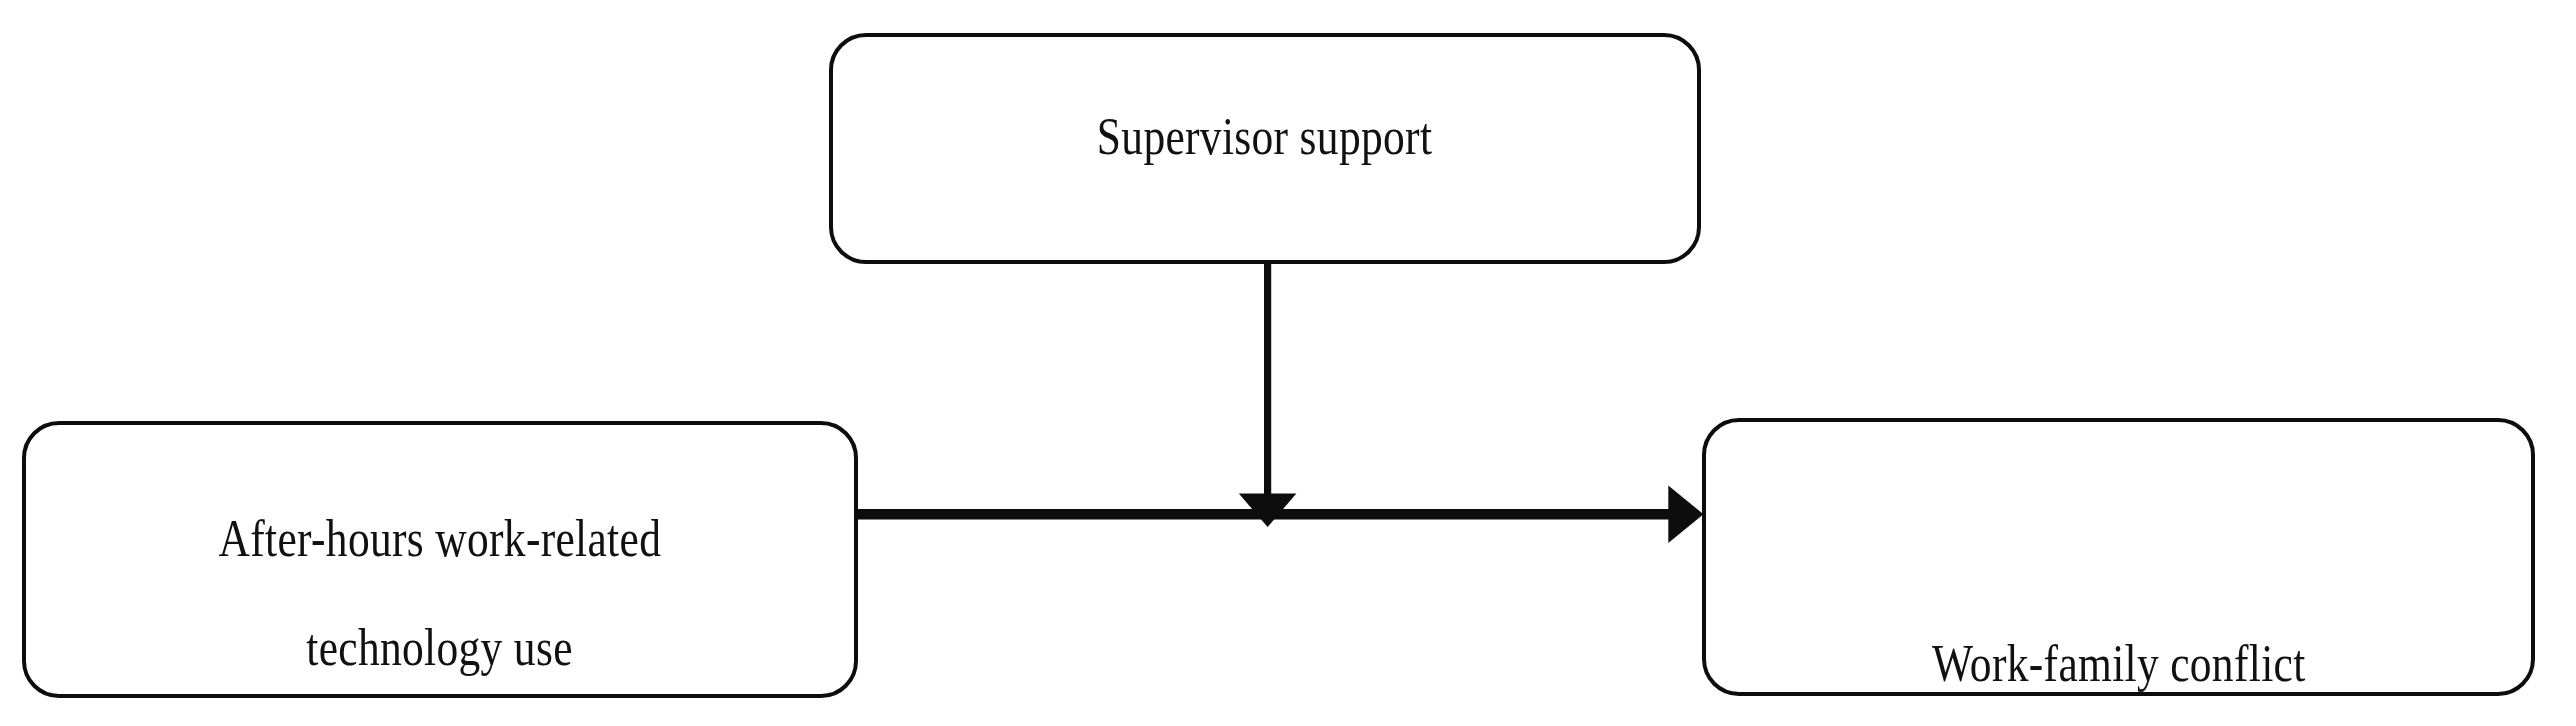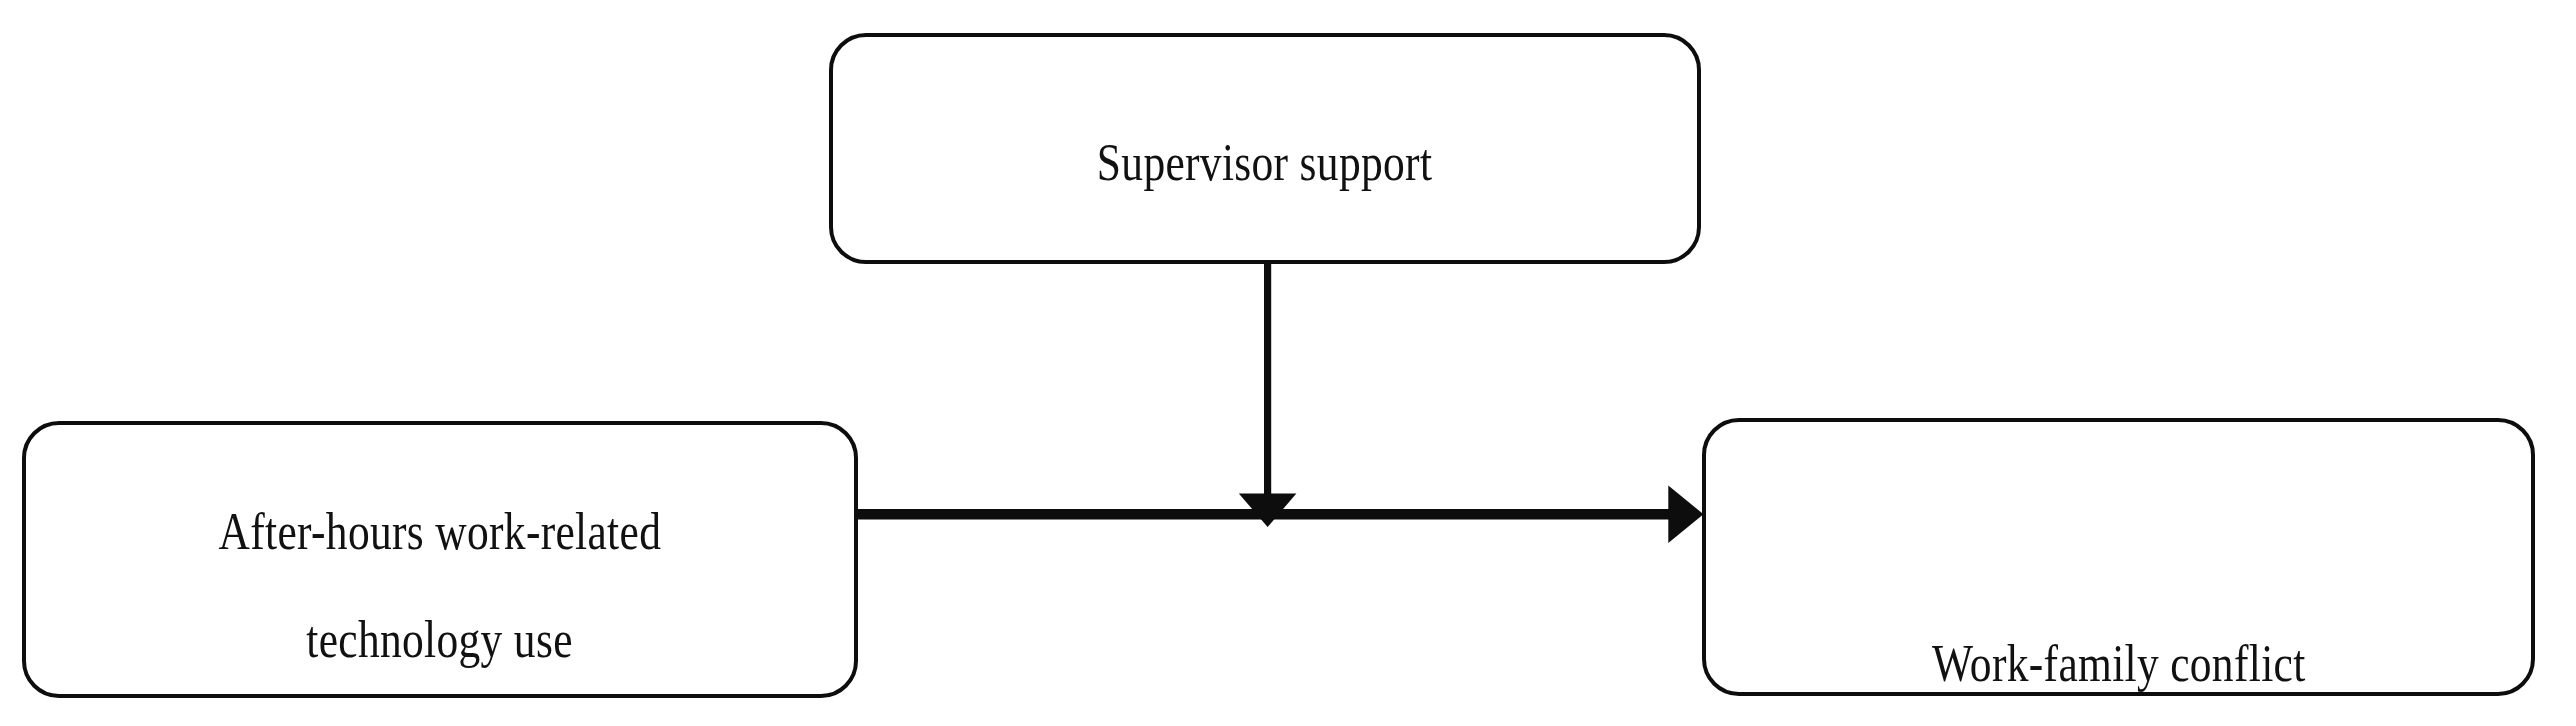--- a/index.html
+++ b/index.html
@@ -47,29 +47,29 @@
     transform-origin: center center;
   }
 
   
   #node-supervisor-support {
     left: 829px;
     top: 33px;
     width: 872px;
     height: 231px;
     justify-content: flex-start;
-    padding-top: 98px;
+    padding-top: 72px;
   }
 
   #node-after-hours-tech-use {
     left: 21.6px;
     top: 421px;
     width: 836px;
     height: 277px;
-    justify-content: flex-end;
+    justify-content: space-between;
     padding-top: 59px;
   }
   #node-after-hours-tech-use .node-label {
     line-height: 2.05;
   }
 
   #node-work-family-conflict {
     left: 1702px;
     top: 418px;
     width: 833px;

